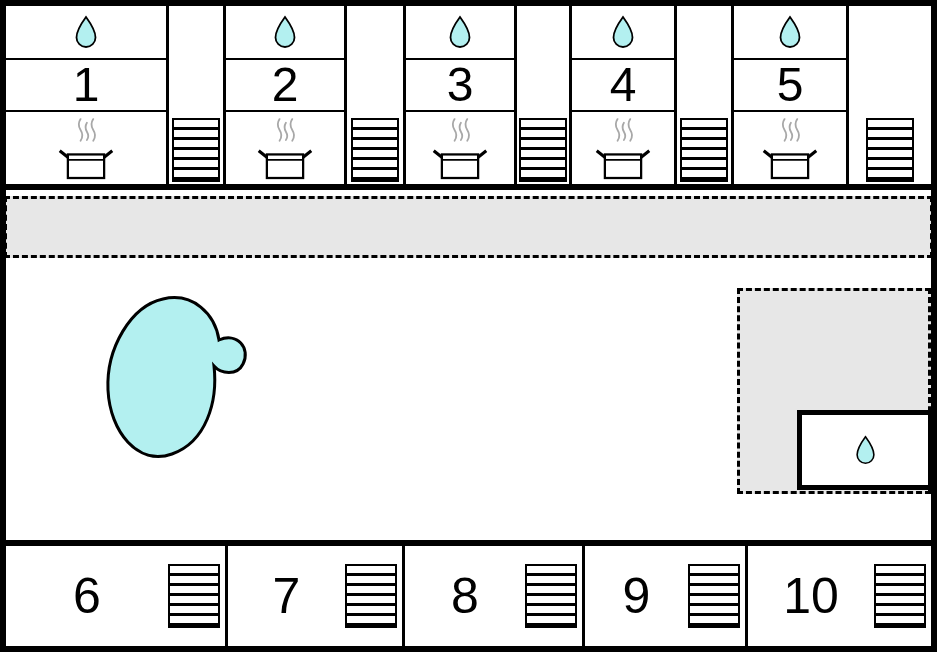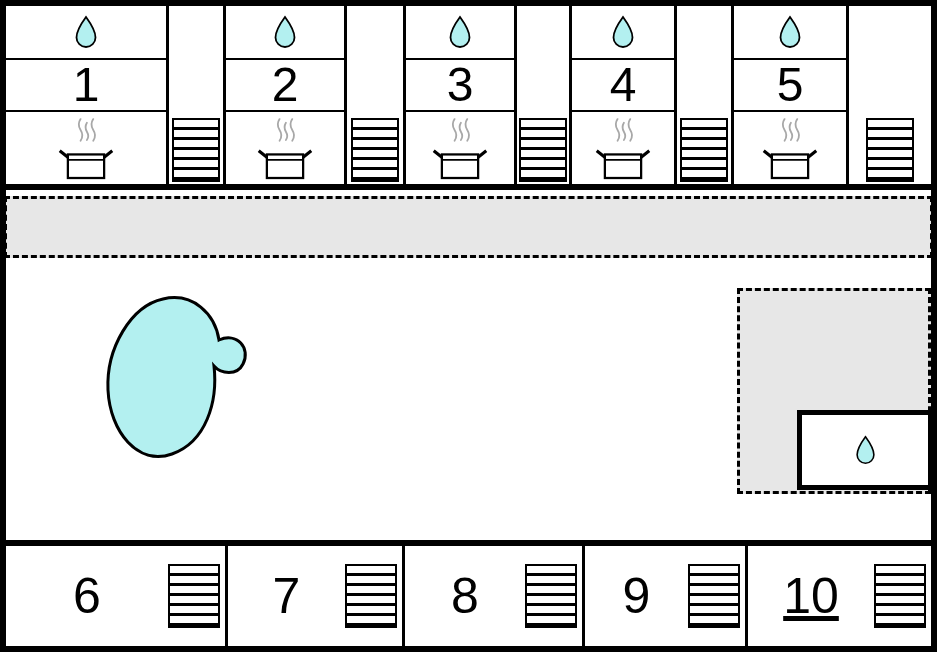--- a/index.html
+++ b/index.html
@@ -86,21 +86,21 @@
   .bottom-block{
     position:absolute;left:0;right:0;bottom:0;height:106px;
     border-top:6px solid #000;
     display:grid;
     grid-template-columns:222px 177px 180px 163px 1fr;
   }
   .bcell{
     display:flex;align-items:center;
     border-right:3px solid #000;
   }
-  .bcell:last-child{border-right:none;text-decoration:underline;}
+  .bcell:last-child{border-right:none;}
   .b-num{flex:1;text-align:center;font-size:50px;line-height:1;}
   .bcell .grate{margin-right:5px;}
   
   .steam{stroke:var(--steam);stroke-width:2;fill:none;stroke-linecap:round;}
   .potline{stroke:#000;fill:none;}
   .potbody{fill:#fff;stroke:#000;stroke-width:2.5;}
 </style>
 </head>
 <body>
 

